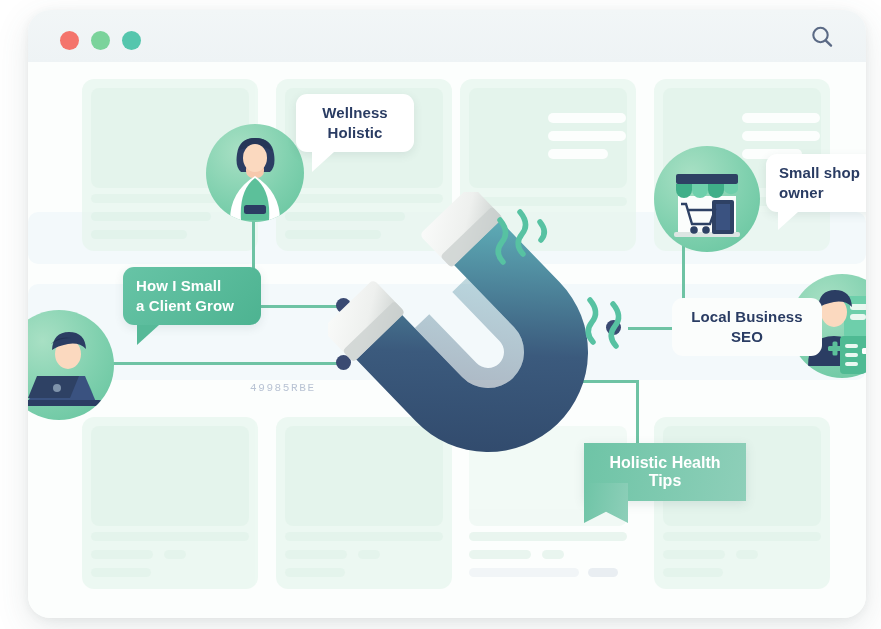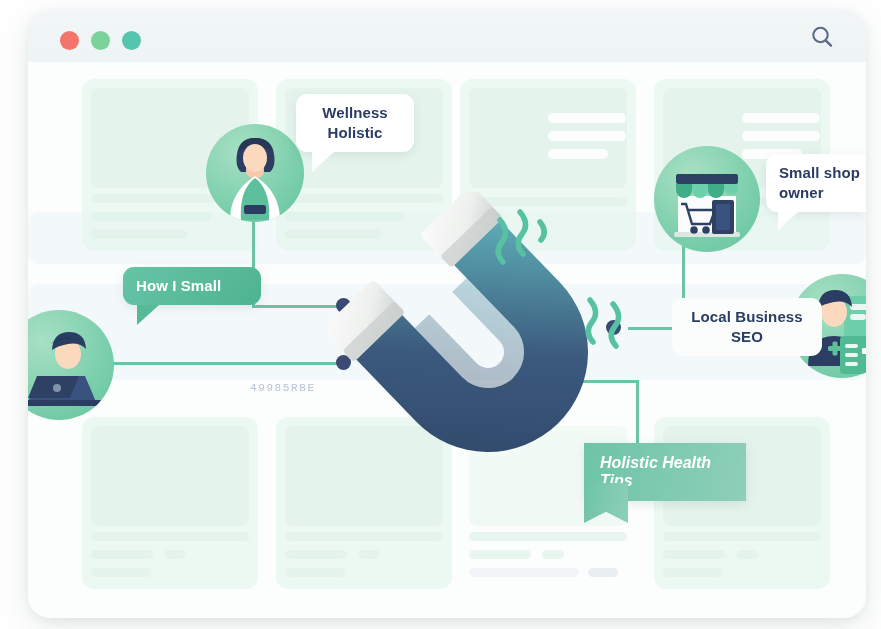--- a/index.html
+++ b/index.html
@@ -291,29 +291,30 @@
       </div>
 
       <div class="bubble white" style="left:738px;top:92px;width:104px;text-align:left;">
         <div>Small shop</div>
         <div>owner</div>
         <div class="tail" style="left:12px;top:100%;border-left:0 solid transparent;border-right:20px solid transparent;border-top:18px solid #ffffff;"></div>
       </div>
 
       <div class="bubble greenbub" style="left:95px;top:205px;width:112px;text-align:left;">
         <div>How I Small</div>
+        <div>a Client Grow</div>
         <div class="tail" style="left:14px;top:100%;border-left:0 solid transparent;border-right:22px solid transparent;border-top:20px solid #56b998;"></div>
       </div>
 
       <div class="bubble white" style="left:644px;top:236px;width:124px;text-align:center;background:#fbfdfc;box-shadow:none;">
         <div>Local Business</div>
         <div>SEO</div>
       </div>
 
-      <div class="banner" style="left:556px;top:381px;width:130px;text-align:left;font-style:italic;">
+      <div class="banner" style="left:556px;top:381px;width:130px;text-align:center;">
         <span>Holistic Health Tips</span>
       </div>
       <div style="position:absolute;left:556px;top:421px;width:44px;height:40px;
                   background:linear-gradient(100deg,#6ec4a6,#8ecfb9);
                   clip-path:polygon(0 0,100% 0,100% 100%,50% 72%,0 100%);"></div>
 
     </div>
   </div>
 </div>
 

